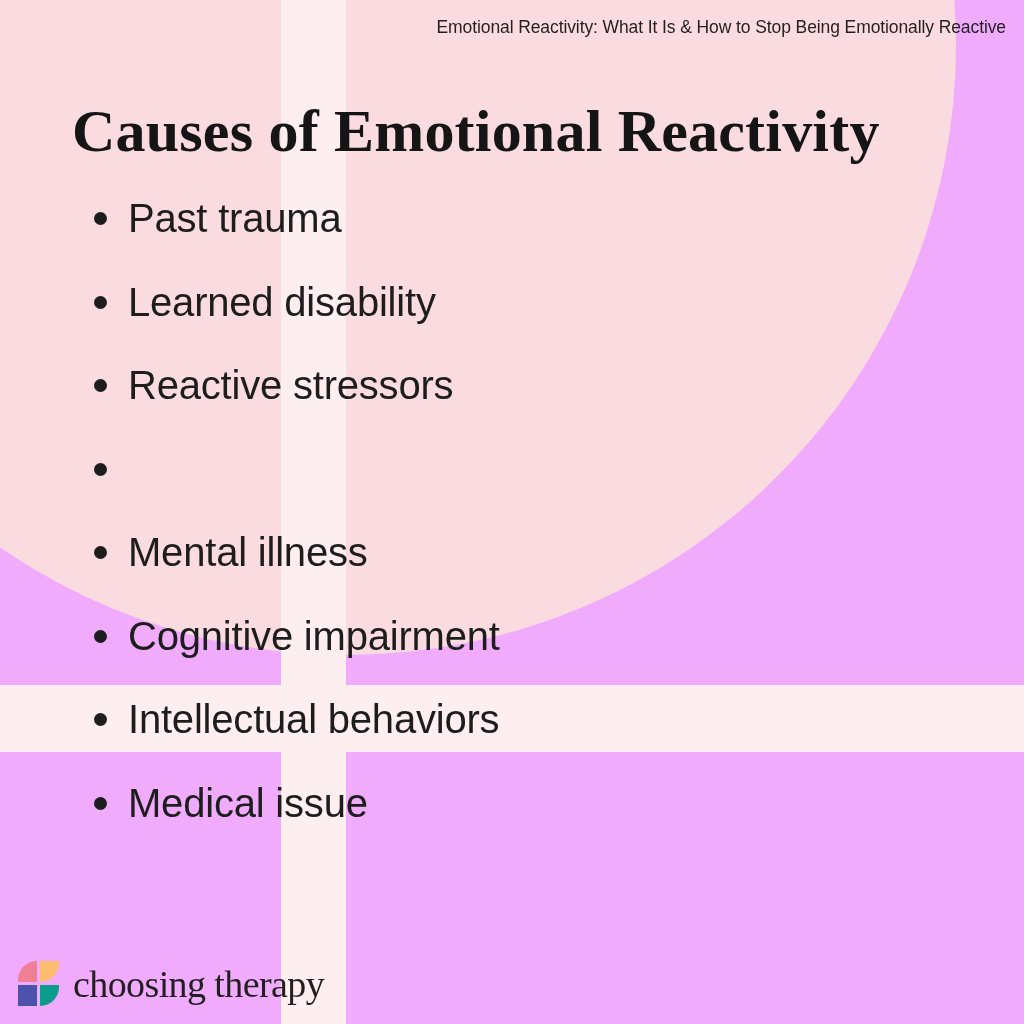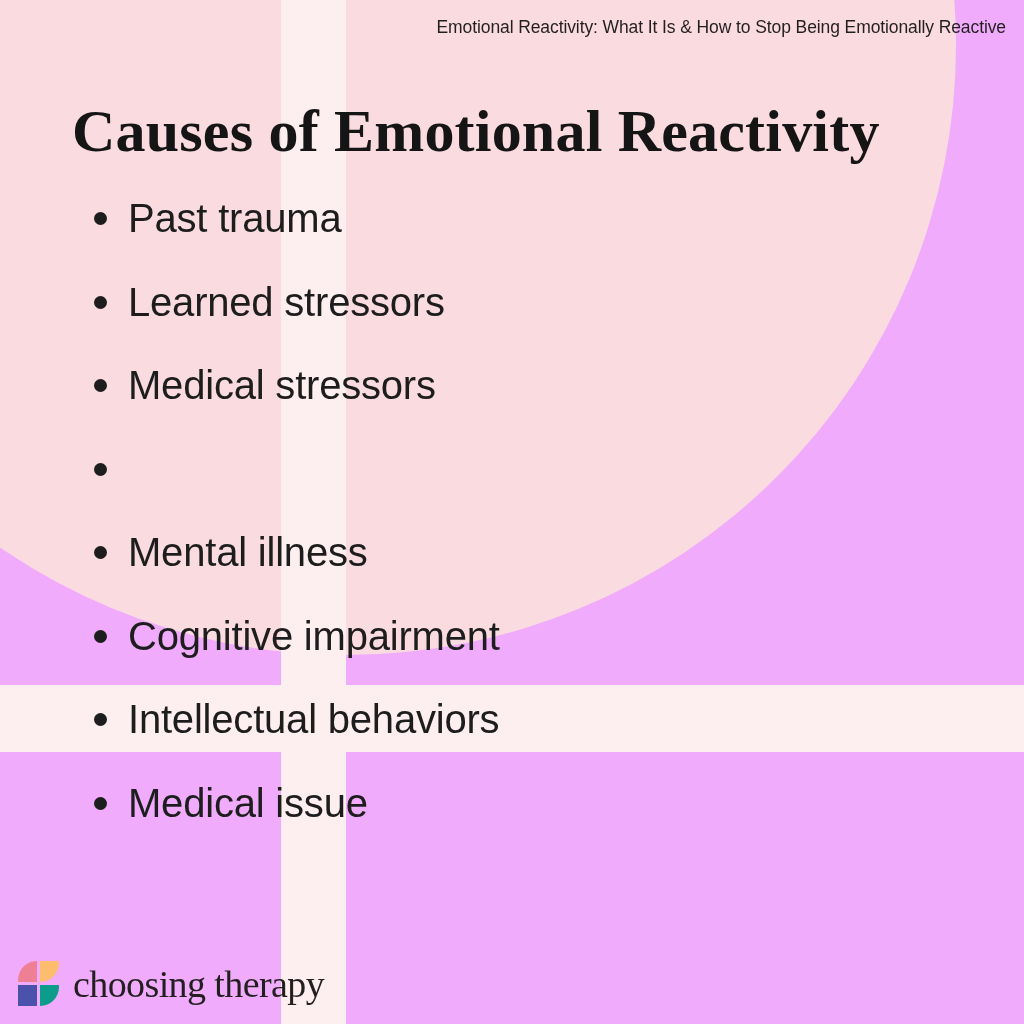--- a/index.html
+++ b/index.html
@@ -164,25 +164,25 @@
 
   <h1 class="title">Causes of Emotional Reactivity</h1>
 
   <ul class="list">
     <li class="list-item">
       <span class="dot"></span>
       <span>Past trauma</span>
     </li>
     <li class="list-item">
       <span class="dot"></span>
-      <span>Learned stressors</span>
-    </li>
-    <li class="list-item">
-      <span class="dot"></span>
-      <span>Medical stressors</span>
+      <span>Learned disability</span>
+    </li>
+    <li class="list-item">
+      <span class="dot"></span>
+      <span>Reactive stressors</span>
     </li>
     <li class="list-item">
       <span class="dot"></span>
     </li>
     <li class="list-item">
       <span class="dot"></span>
       <span>Mental illness</span>
     </li>
     <li class="list-item">
       <span class="dot"></span>

